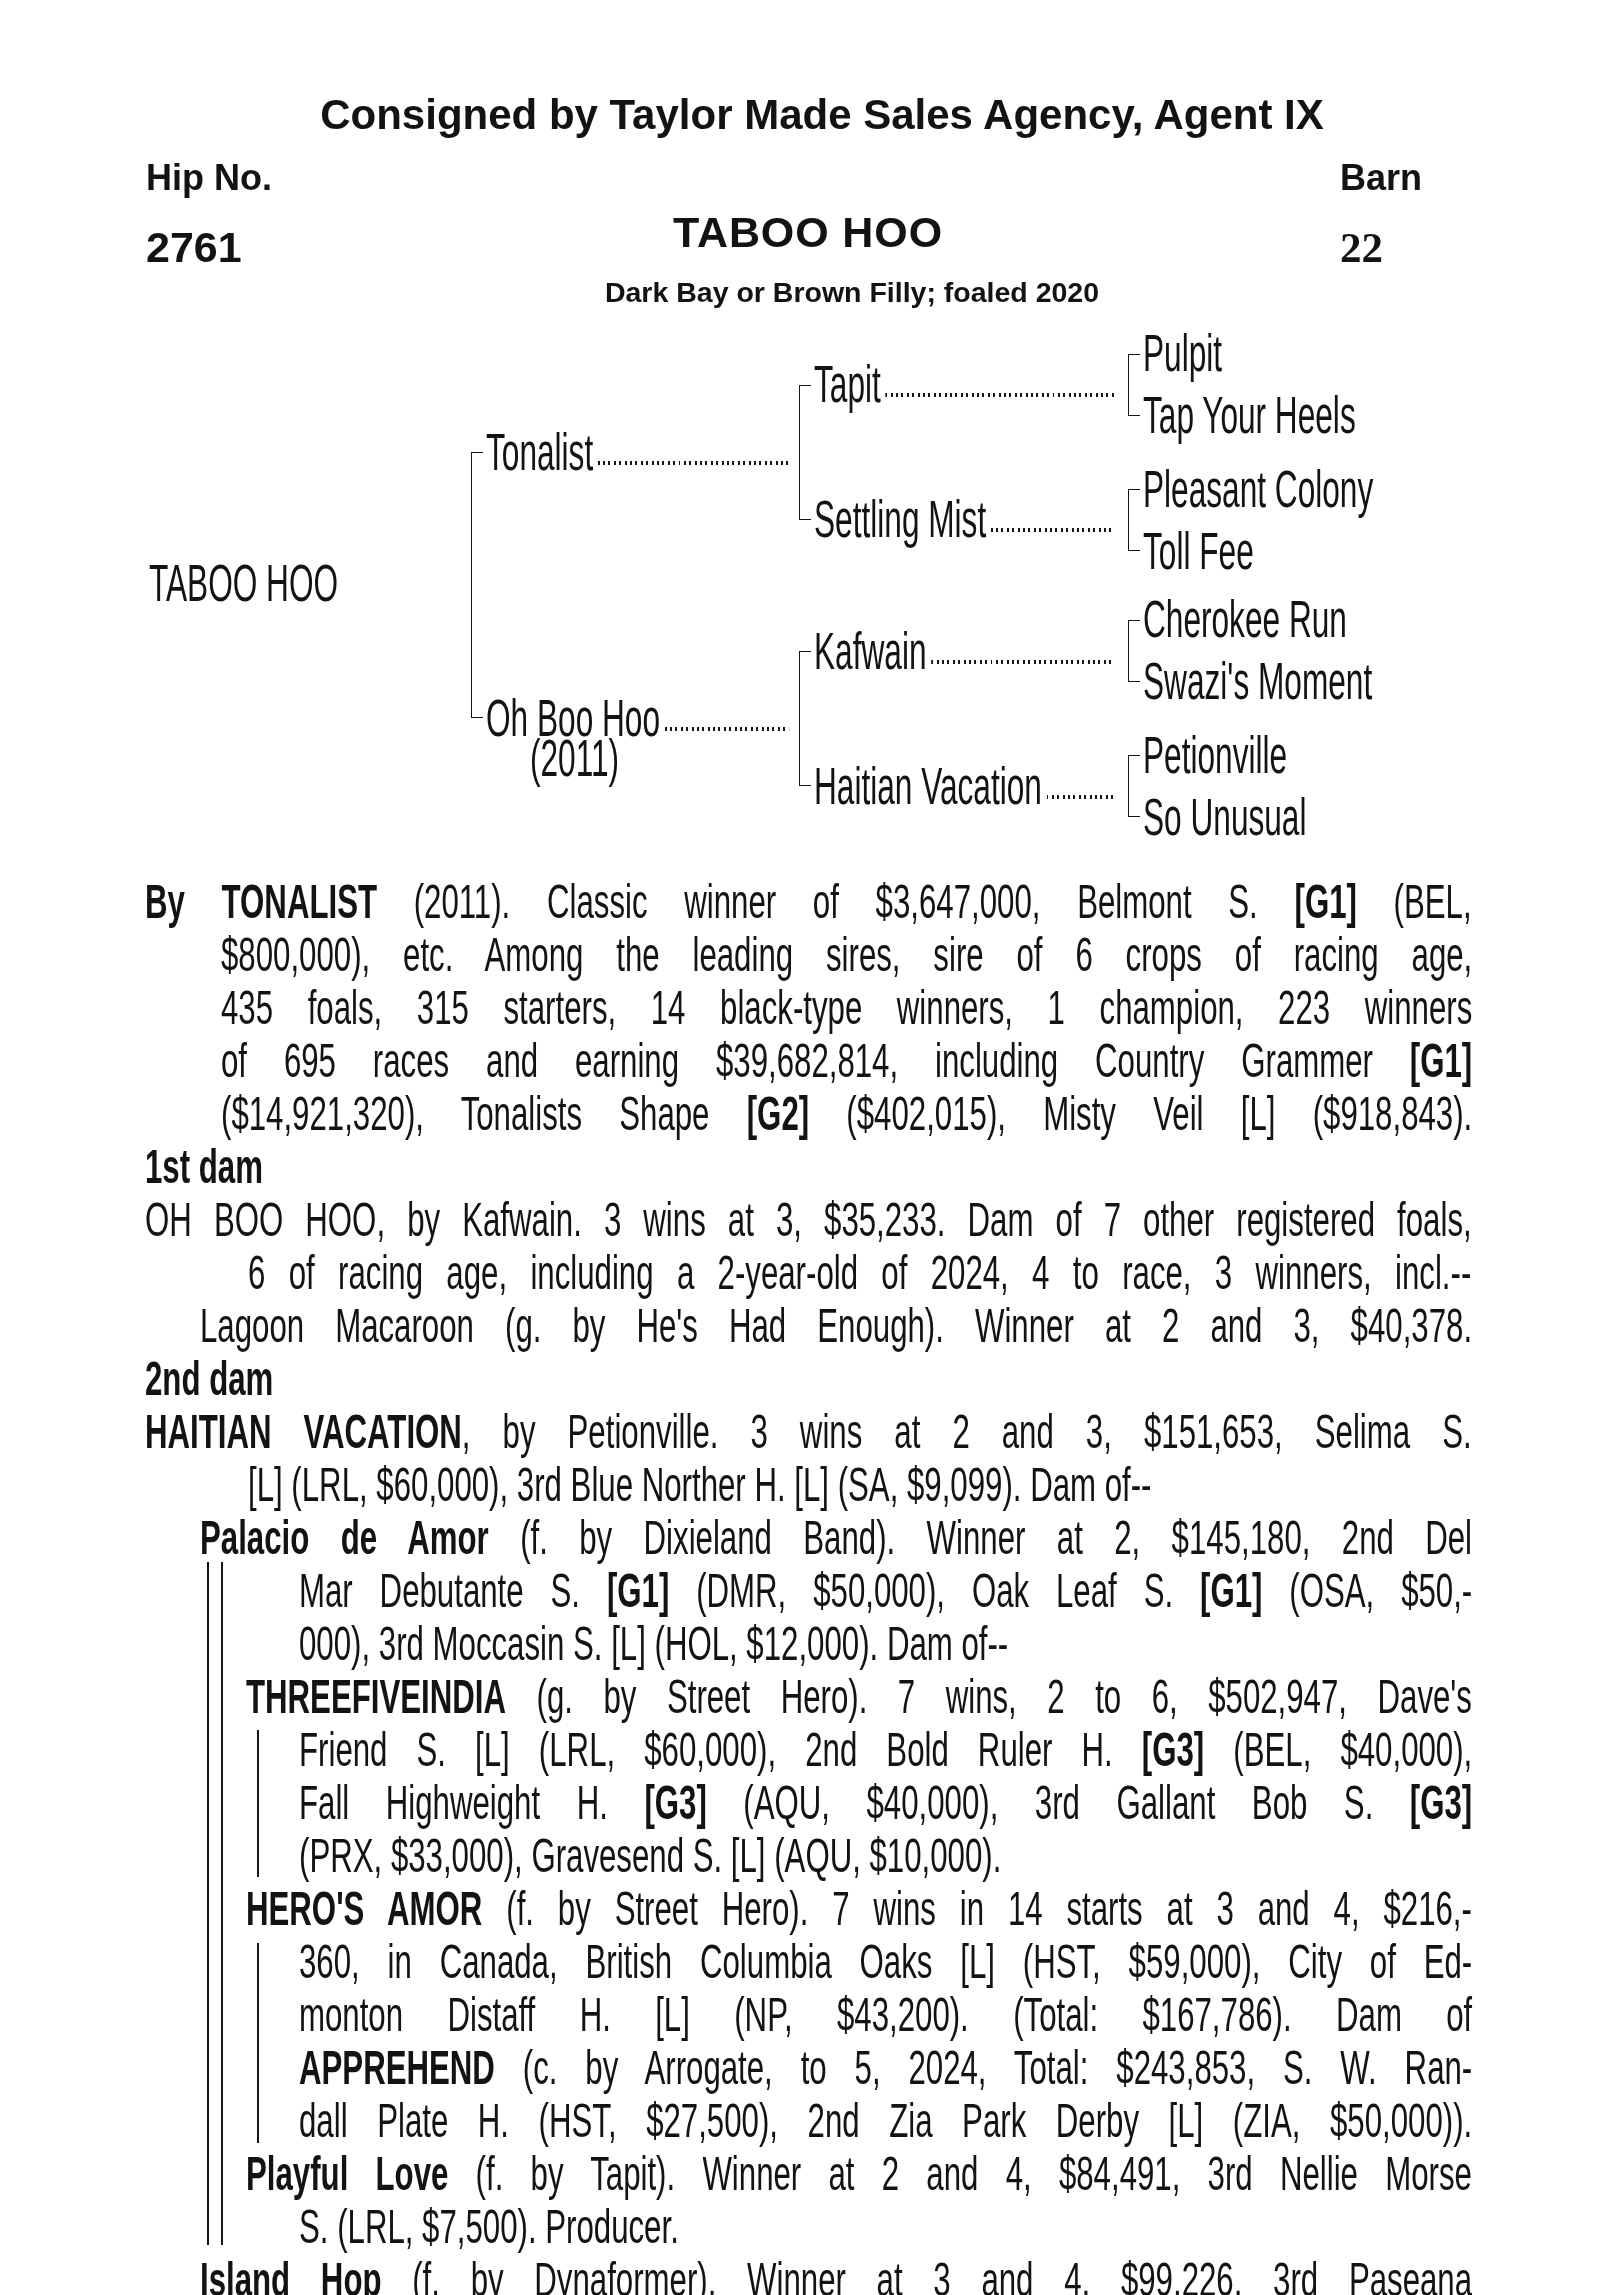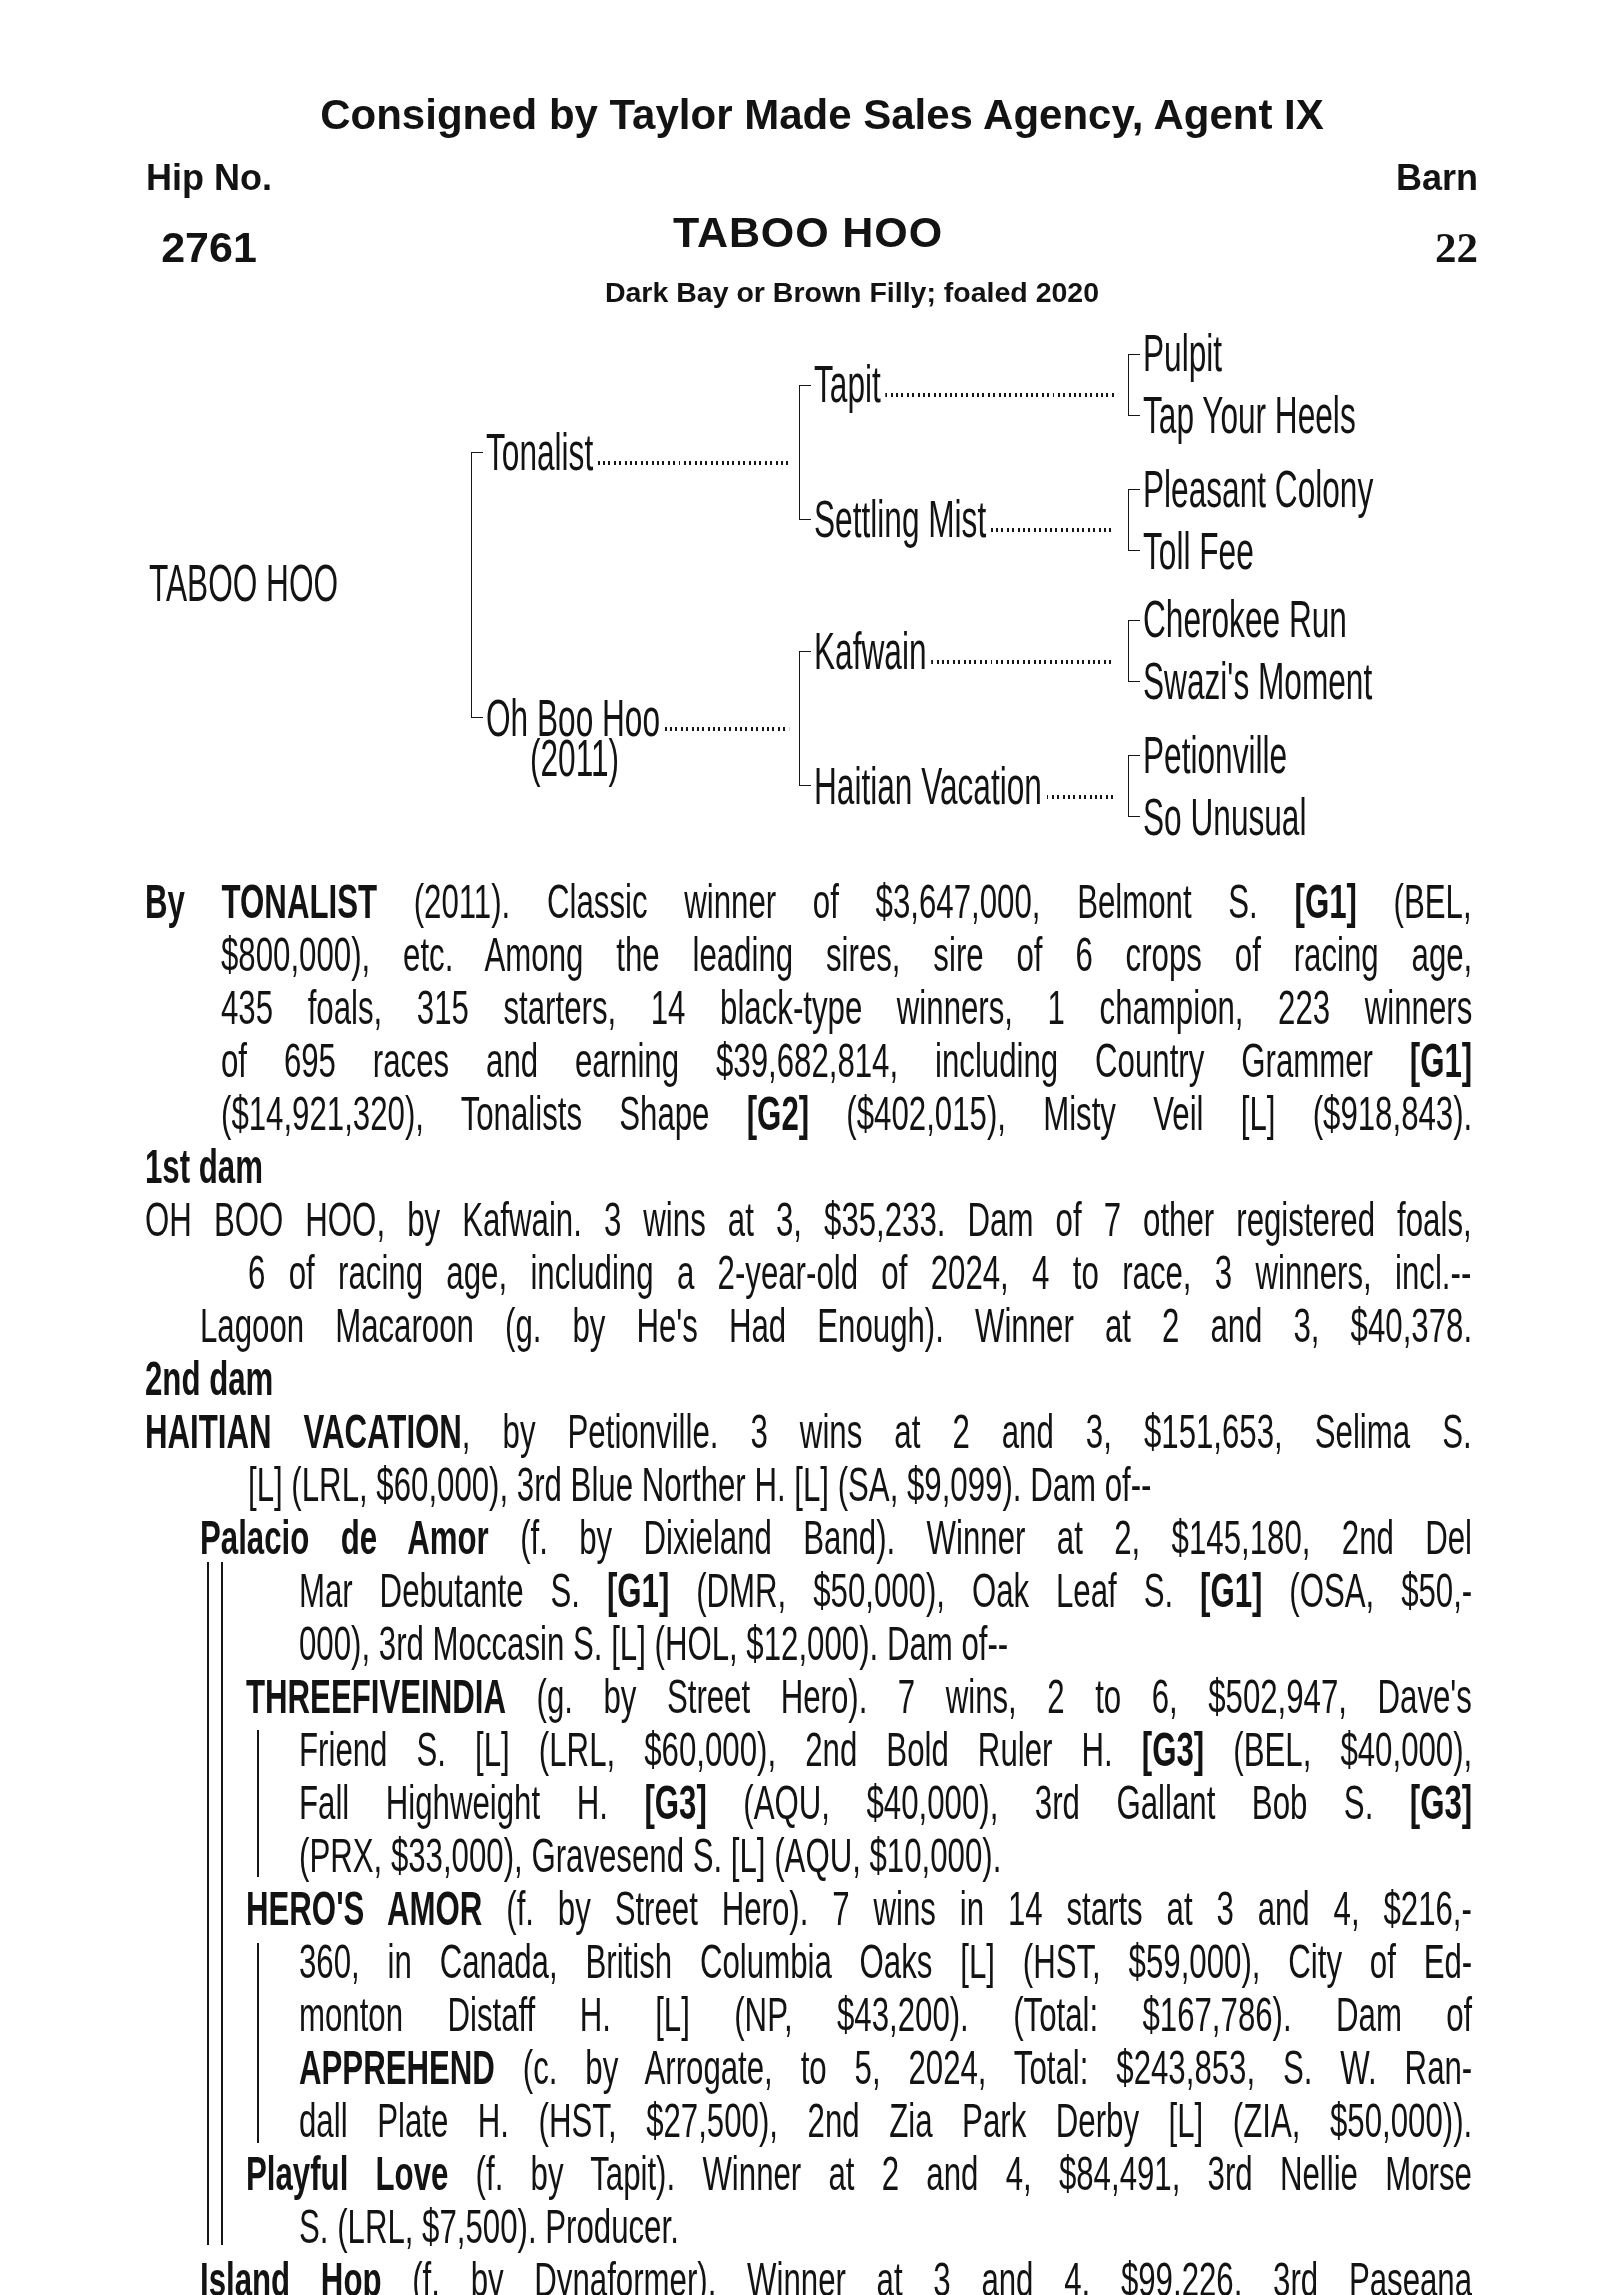--- a/index.html
+++ b/index.html
@@ -1,24 +1,24 @@
 <!DOCTYPE html>
 <html style="font-size:7.3px"><head>
 <meta charset="utf-8">
 <style>
   html,body{margin:0;padding:0;background:#ffffff;}
   .page{position:relative;width:1616px;height:3227px;background:#fff;color:#131313;
         font-family:"Liberation Sans",sans-serif;overflow:hidden;}
   
   .consignor{position:absolute;left:0;top:91px;width:100%;text-align:center;
              font-size:42px;font-weight:bold;padding-left:14px;}
-  .hip-block{position:absolute;left:146px;top:157px;text-align:center;}
+  .hip-block{position:absolute;left:146px;top:157px;text-align:left;}
   .hip-label{font-size:36px;font-weight:bold;}
   .hip-number{font-size:43px;font-weight:bold;margin-top:24px;}
-  .barn-block{position:absolute;right:138px;top:157px;width:138px;text-align:right;}
+  .barn-block{position:absolute;right:138px;top:157px;width:138px;text-align:left;}
   .barn-label{font-size:36px;font-weight:bold;}
   .barn-number{font-size:43px;font-weight:bold;margin-top:24px;font-family:Liberation Serif, serif;}
   .title{position:absolute;left:0;top:208px;width:100%;text-align:center;
          font-size:43px;font-weight:bold;letter-spacing:0.9px;}
   .subtitle{position:absolute;left:0;top:276px;width:100%;text-align:center;
             font-size:28.5px;font-weight:bold;padding-left:44px;}
   
   .tree{position:absolute;left:0;top:0;}
   .tname{font-size:51px;line-height:37px;white-space:nowrap;}
   .troot{position:absolute;left:149px;top:565px;transform:scaleX(0.62);transform-origin:0 0;}

